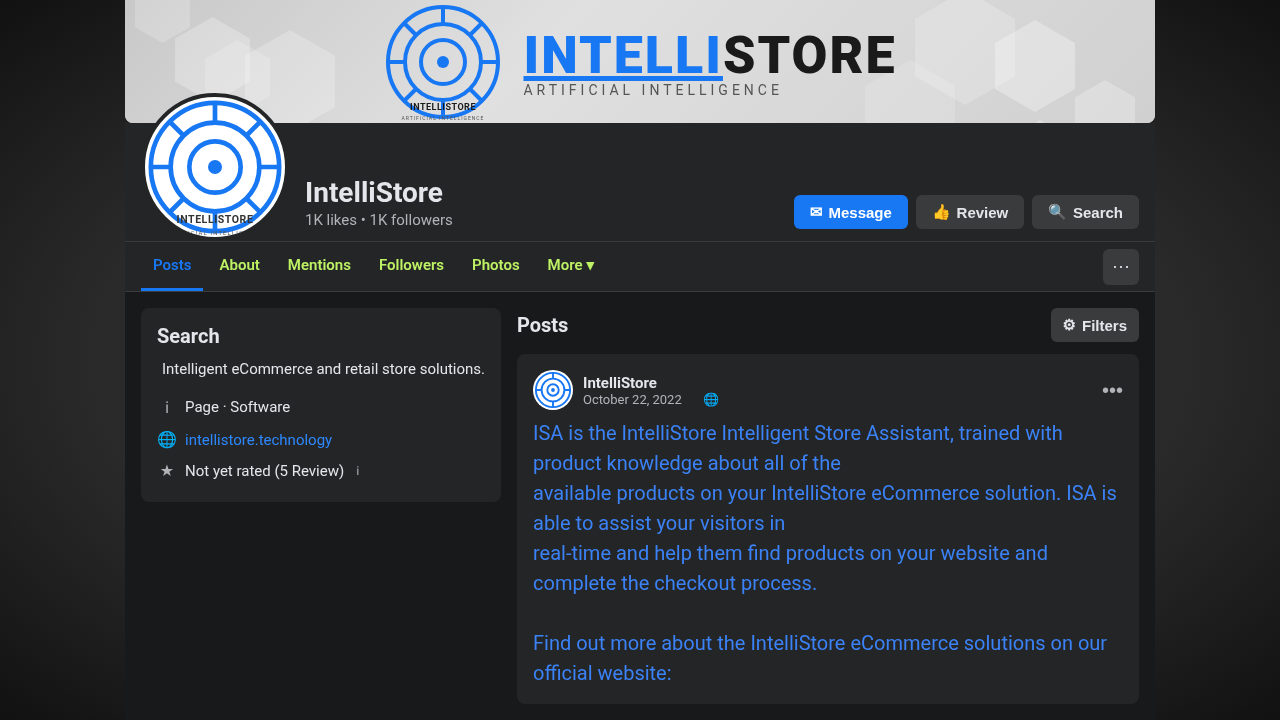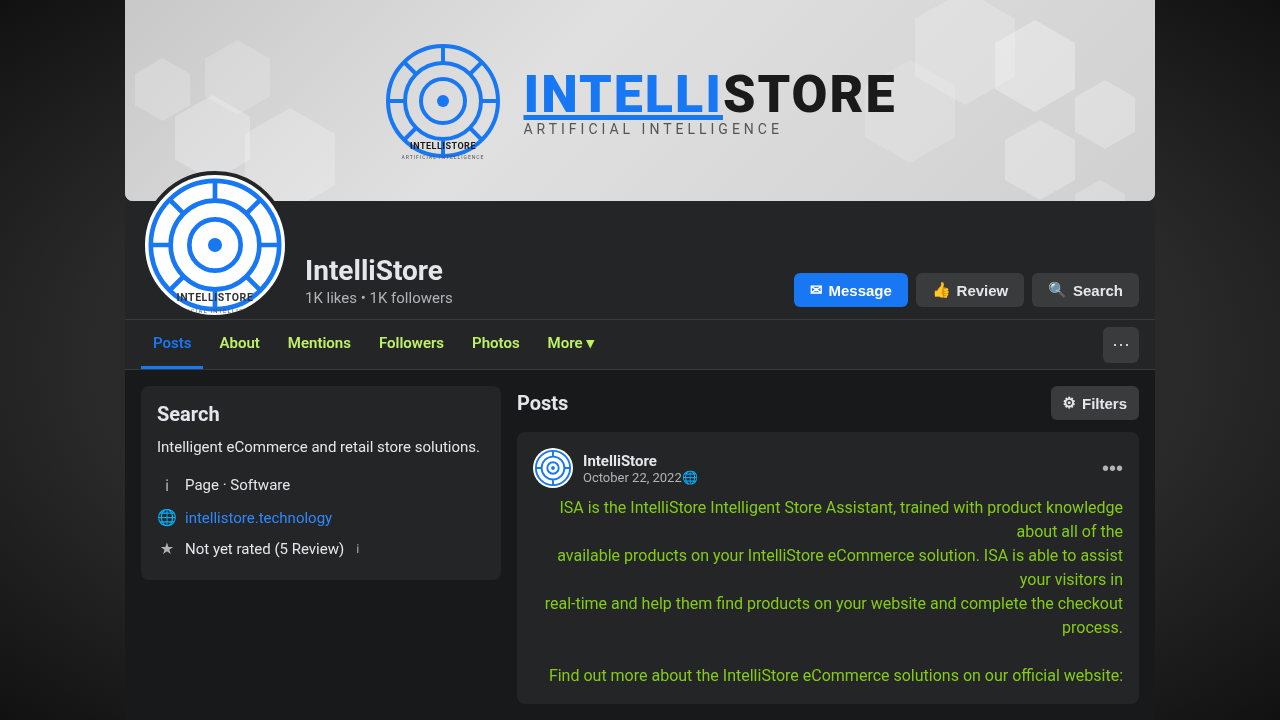--- a/index.html
+++ b/index.html
@@ -267,21 +267,21 @@
       font-size: 20px;
       font-weight: 700;
       color: #e4e6eb;
       margin-bottom: 12px;
     }
 
     .intro-desc {
       font-size: 15px;
       color: #e4e6eb;
       margin-bottom: 12px;
-      text-align: left;
+      text-align: right;
     }
 
     .intro-row {
       display: flex;
       align-items: center;
       gap: 8px;
       padding: 6px 0;
       font-size: 15px;
       color: #e4e6eb;
     }
@@ -370,36 +370,35 @@
       font-size: 15px;
       font-weight: 700;
       color: #e4e6eb;
     }
 
     .post-date {
       font-size: 13px;
       color: #b0b3b8;
       display: flex;
       align-items: center;
-      gap: 1px;
+      gap: 22px;
     }
 
     .post-more {
       background: none;
       border: none;
       color: #b0b3b8;
       font-size: 20px;
       cursor: pointer;
     }
 
     .post-body {
-      font-size: 16px;
-      color: #84cc16;
+      font-size: 20px;
+      color: #3b82f6;
       line-height: 1.5;
-      text-align: right;
     }
   </style>
 </head>
 <body>
 
 <div class="outer-bg">
 
   <div class="cover-container">
     <div class="cover-bg">
 

